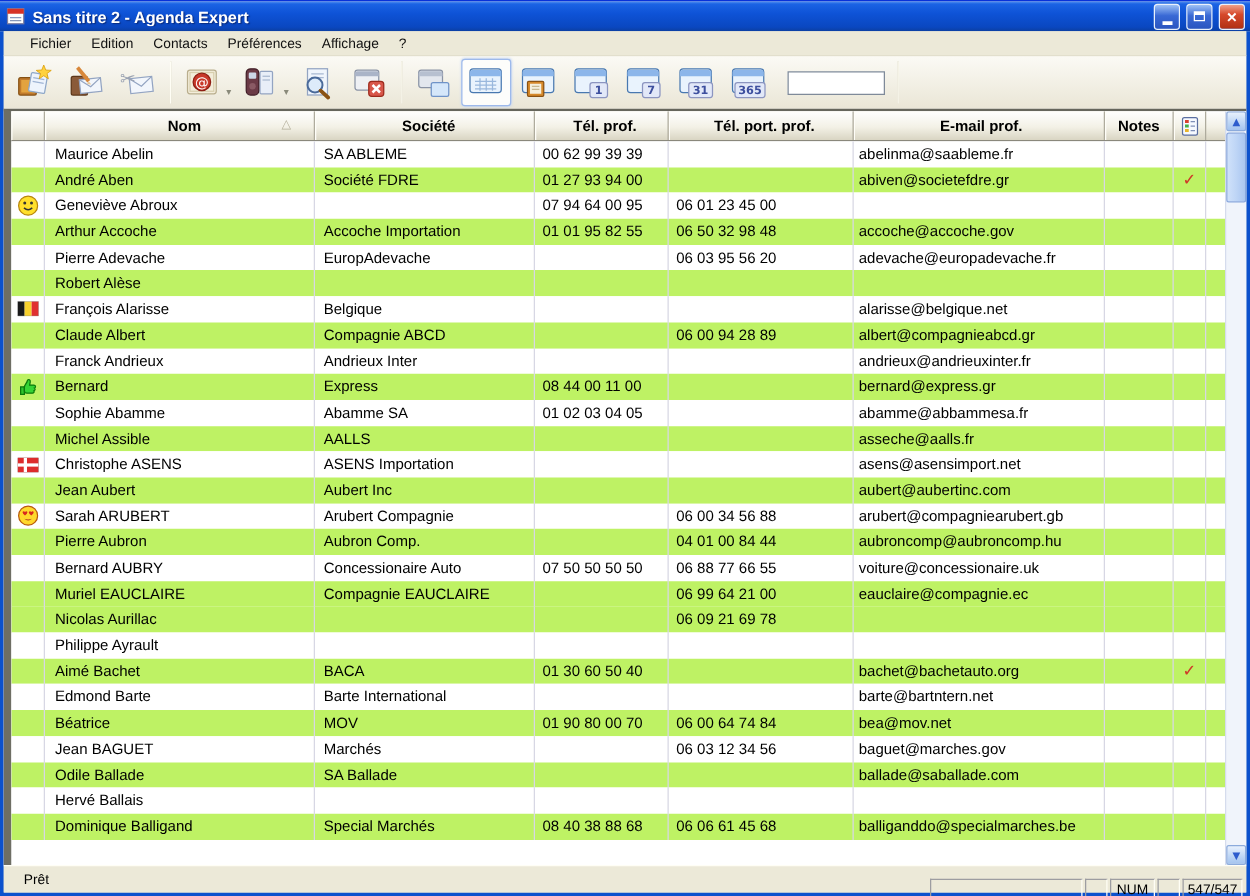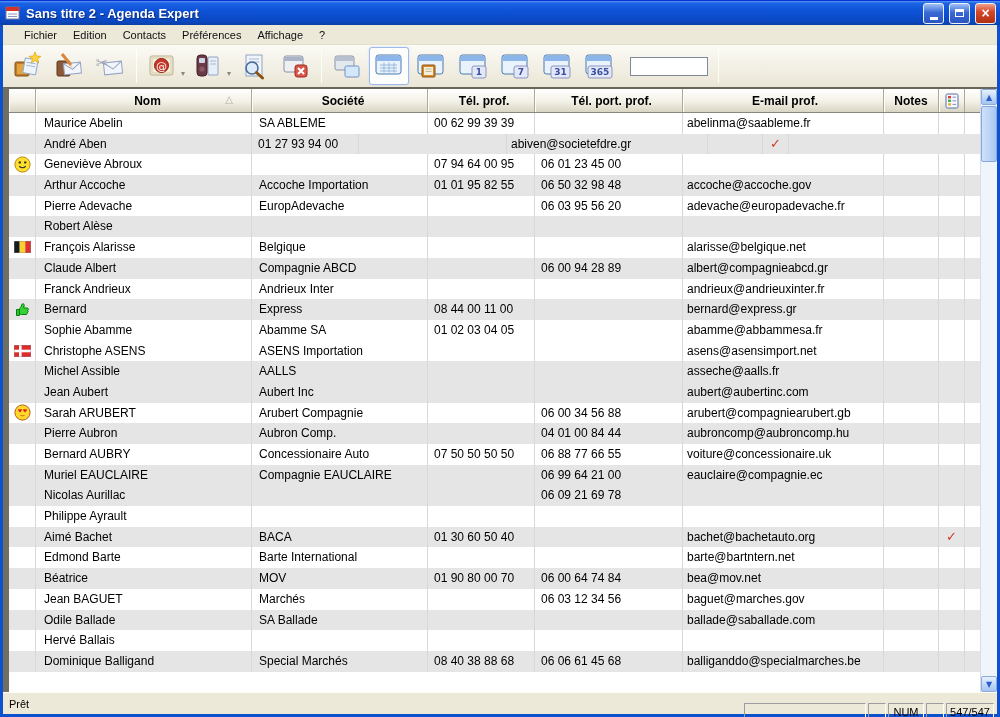--- a/index.html
+++ b/index.html
@@ -49,21 +49,21 @@
   .thead { display:flex; height:24px; font-size:12px; font-weight:bold; color:#000;
     background:linear-gradient(#ffffff,#f3f1e6 55%,#d9d5c3);
     border-bottom:1px solid #8a887c; }
   .hc { position:relative; display:flex; align-items:center; justify-content:center;
     border-right:1px solid #aeab9d; box-shadow:inset 1px 1px 0 #fffef8; white-space:nowrap; overflow:hidden; }
   .sort-glyph { position:absolute; right:18px; top:5px; font-size:10px; color:#b5b09c;
     font-family:"DejaVu Sans", sans-serif; }
   .tbody { position:absolute; top:24px; left:0; right:17px; bottom:0; overflow:hidden; }
   .trow { display:flex; height:20.7px; line-height:20.5px; font-size:12px; color:#000;
     background:#fff; white-space:nowrap; }
-  .trow.alt { background:#e5e5e5; }
+  .trow.alt { background:#bef264; }
   .c { border-right:1px solid #d7d7e4; overflow:hidden; white-space:nowrap; }
   .c0 { width:27px; flex:0 0 27px; display:flex; align-items:center; justify-content:center; }
   .c1 { width:216px; flex:0 0 216px; padding-left:8px; }
   .c2 { width:176px; flex:0 0 176px; padding-left:7px; }
   .c3 { width:107px; flex:0 0 107px; padding-left:6px; }
   .c4 { width:148px; flex:0 0 148px; padding-left:6px; }
   .c5 { width:201px; flex:0 0 201px; padding-left:4px; }
   .c6 { width:55px;  flex:0 0 55px; }
   .c7 { width:26px;  flex:0 0 26px; text-align:center; }
   .cfill { flex:1; border:none; }
@@ -74,21 +74,21 @@
     background:#f0f4fb; border-left:1px solid #d5dced; display:flex; flex-direction:column; }
   .sb-btn { height:16px; flex:0 0 16px; border:1px solid #8cabdc; border-radius:2px;
     background:linear-gradient(#e8f1fd,#bcd5f5 60%,#a5c4ef); color:#2d5ccd; font-size:8px;
     display:flex; align-items:center; justify-content:center; font-family:"DejaVu Sans", sans-serif; }
   .sb-thumb { height:56px; flex:0 0 56px; margin-top:1px; border:1px solid #88a7dd; border-radius:2px;
     background:linear-gradient(90deg,#cfe1fa,#bed5f6 50%,#a9c6f0); }
   .sb-track { flex:1; }
 
   
   .statusbar { height:22px; flex:0 0 22px; display:flex; align-items:center; gap:2px;
-    background:#ece9d8; font-size:11px; padding:2px 3px 2px 6px; border-top:1px solid #fffef5; }
+    background:#ece9d8; font-size:11px; padding:2px 3px 2px 16px; border-top:1px solid #fffef5; }
   .status-left { flex:1; color:#000; }
   .panel { height:17px; border:1px solid; border-color:#9d9da1 #fffef5 #fffef5 #9d9da1;
     display:flex; align-items:center; justify-content:center; padding:0 3px; color:#000;margin-top:16px; }
   .p-big { width:122px; } .p-sm { width:18px; } .p-num { width:36px; } .p-count { width:48px; }
 
   svg { display:block; }
 </style>
 </head>
 <body>
 
@@ -327,20 +327,21 @@
             <div class="c c3">00 62 99 39 39</div>
             <div class="c c4"></div>
             <div class="c c5">abelinma@saableme.fr</div>
             <div class="c c6"></div>
             <div class="c c7"></div>
             <div class="cfill"></div>
           </div>
           <div class="trow alt">
             <div class="c c0"></div>
             <div class="c c1">André Aben</div>
+            <div class="c c2">Société FDRE</div>
             <div class="c c3">01 27 93 94 00</div>
             <div class="c c4"></div>
             <div class="c c5">abiven@societefdre.gr</div>
             <div class="c c6"></div>
             <div class="c c7"><span class="chk">✓</span></div>
             <div class="cfill"></div>
           </div>
           <div class="trow">
             <div class="c c0">
               <svg width="17" height="17" viewBox="0 0 17 17">
@@ -452,51 +453,51 @@
             <div class="c c0"></div>
             <div class="c c1">Sophie Abamme</div>
             <div class="c c2">Abamme SA</div>
             <div class="c c3">01 02 03 04 05</div>
             <div class="c c4"></div>
             <div class="c c5">abamme@abbammesa.fr</div>
             <div class="c c6"></div>
             <div class="c c7"></div>
             <div class="cfill"></div>
           </div>
+          <div class="trow alt">
+            <div class="c c0"></div>
+            <div class="c c1">Michel Assible</div>
+            <div class="c c2">AALLS</div>
+            <div class="c c3"></div>
+            <div class="c c4"></div>
+            <div class="c c5">asseche@aalls.fr</div>
+            <div class="c c6"></div>
+            <div class="c c7"></div>
+            <div class="cfill"></div>
+          </div>
           <div class="trow">
             <div class="c c0">
               <svg width="17" height="12" viewBox="0 0 17 12">
                 <rect width="17" height="12" fill="#dd2c2c"></rect>
                 <rect x="5" y="0" width="2.6" height="12" fill="#fff"></rect>
                 <rect x="0" y="4.7" width="17" height="2.6" fill="#fff"></rect>
                 <rect x="0.2" y="0.2" width="16.6" height="11.6" fill="none" stroke="#888" stroke-width="0.4"></rect>
               </svg>
             </div>
             <div class="c c1">Christophe ASENS</div>
             <div class="c c2">ASENS Importation</div>
             <div class="c c3"></div>
             <div class="c c4"></div>
             <div class="c c5">asens@asensimport.net</div>
             <div class="c c6"></div>
             <div class="c c7"></div>
             <div class="cfill"></div>
           </div>
           <div class="trow alt">
             <div class="c c0"></div>
-            <div class="c c1">Michel Assible</div>
-            <div class="c c2">AALLS</div>
-            <div class="c c3"></div>
-            <div class="c c4"></div>
-            <div class="c c5">asseche@aalls.fr</div>
-            <div class="c c6"></div>
-            <div class="c c7"></div>
-            <div class="cfill"></div>
-          </div>
-          <div class="trow alt">
-            <div class="c c0"></div>
             <div class="c c1">Jean Aubert</div>
             <div class="c c2">Aubert Inc</div>
             <div class="c c3"></div>
             <div class="c c4"></div>
             <div class="c c5">aubert@aubertinc.com</div>
             <div class="c c6"></div>
             <div class="c c7"></div>
             <div class="cfill"></div>
           </div>
           <div class="trow">

